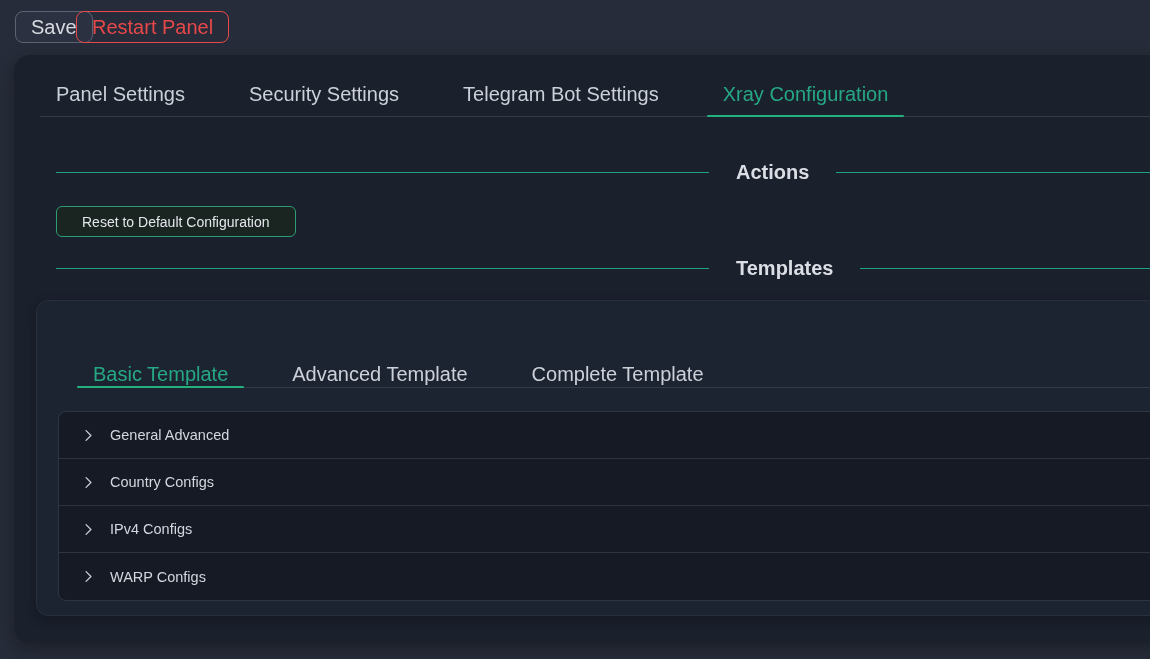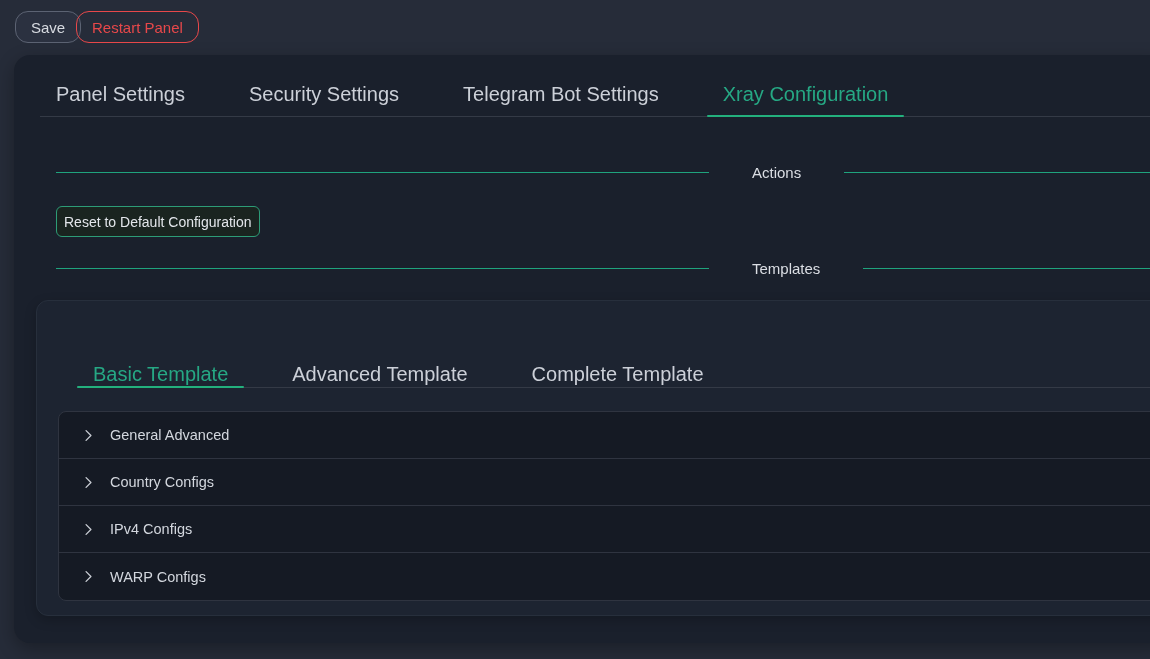--- a/index.html
+++ b/index.html
@@ -12,21 +12,21 @@
   html,body{width:1150px;height:659px;overflow:hidden;}
   body{
     background:#262c39;
     font-family:"Liberation Sans","DejaVu Sans",sans-serif;
     position:relative;
   }
 
   
   .topbar{position:absolute;left:0;top:0;width:100%;height:55px;background:#262c39;}
   .btn{
-    height:32px;border-radius:13px;font-size:15px;cursor:pointer;
+    height:32px;border-radius:8px;font-size:20px;cursor:pointer;
     font-family:"Liberation Sans","DejaVu Sans",sans-serif;
     display:inline-flex;align-items:center;padding:6px 15px;
   }
   .btn-save{
     position:absolute;left:15px;top:11px;
     background:#2b3140;border:1px solid #5c6373;color:#d7dae0;
   }
   .btn-restart{
     position:absolute;left:76px;top:11px;
     background:transparent;border:1px solid var(--danger-red);color:var(--danger-red);
@@ -53,28 +53,28 @@
   .tab.active::after{
     content:"";position:absolute;left:0;right:0;bottom:-1px;height:2px;
     background:var(--ink-bar);border-radius:2px;
   }
 
   
   .divider{position:absolute;left:42px;right:0;height:22px;display:flex;align-items:center;}
   .divider .seg{height:1px;background:var(--divider-line);}
   .divider .seg-l{width:653px;}
   .divider .seg-r{flex:1;}
-  .divider-text{margin:0 43px;font-size:15px;color:#dbdee4;white-space:nowrap;}
+  .divider-text{margin:0 27px;font-size:20px;color:#dbdee4;white-space:nowrap;font-weight:bold;}
   .divider-actions{top:106px;}
   .divider-templates{top:202px;}
 
   
   .btn-reset{
     position:absolute;left:42px;top:151px;height:31px;
-    display:inline-flex;align-items:center;padding:0 7px;
+    display:inline-flex;align-items:center;padding:0 25px;
     background:#1a2420;border:1px solid #2d9c77;color:#e3e6eb;
     border-radius:6px;font-size:14px;cursor:pointer;
     font-family:"Liberation Sans","DejaVu Sans",sans-serif;
   }
 
   
   .card{
     position:absolute;left:22px;top:245px;right:-14px;height:316px;
     background:#1d2431;border:1px solid #272f3c;border-radius:12px;
     box-shadow:0 4px 12px rgba(0,0,0,.22);

